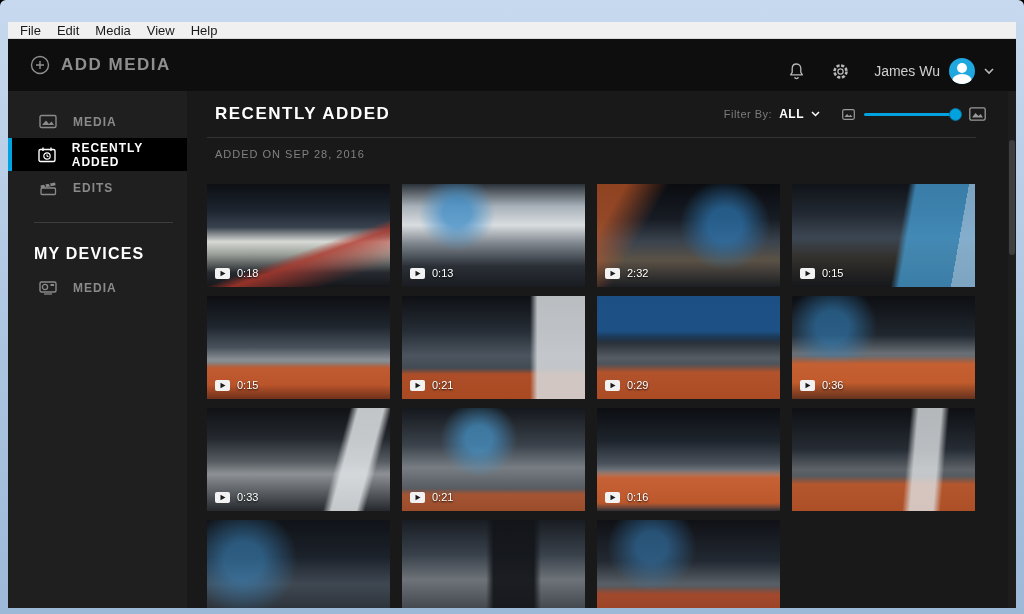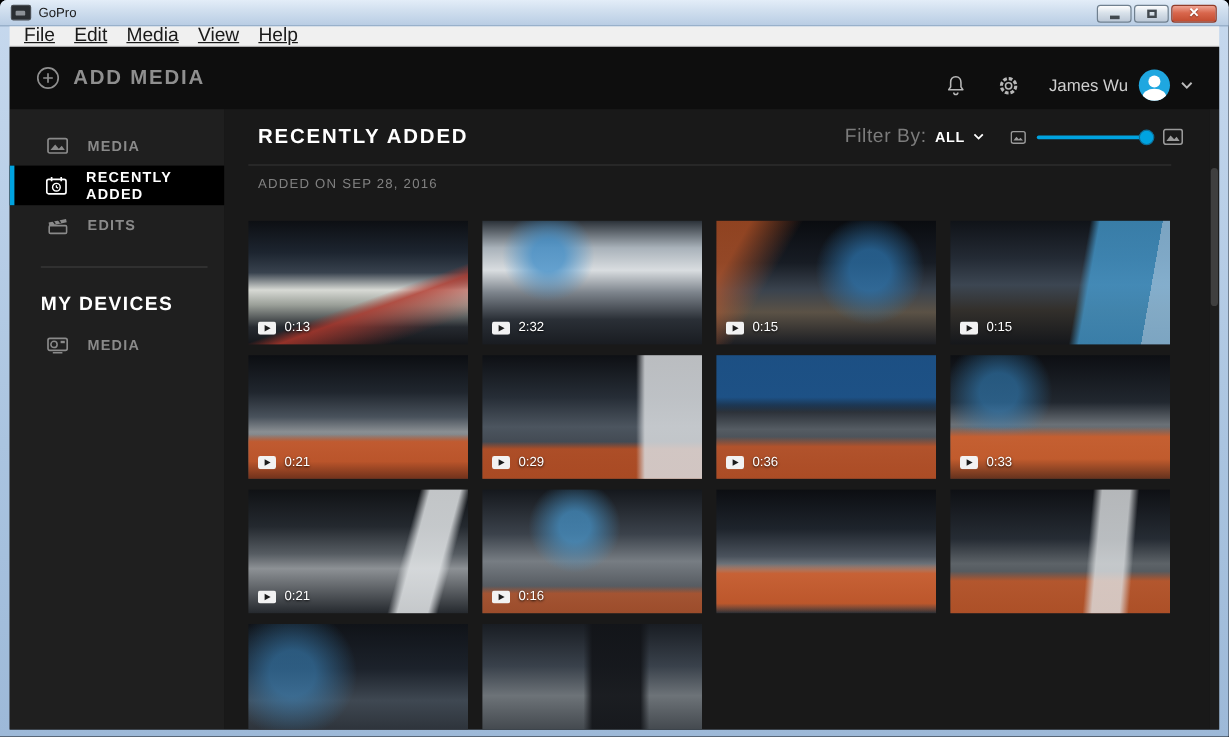--- a/index.html
+++ b/index.html
@@ -25,21 +25,21 @@
     display:flex; align-items:center; justify-content:center; }
   .wbtn .min-glyph { width:8px; height:3px; background:#42494f; margin-top:6px; }
   .wbtn .max-glyph { width:8px; height:7px; border:2px solid #42494f; }
   .wbtn.close { width:38px; border-color:#903c2a;
     background:linear-gradient(180deg,#efa493 0%,#d8664c 45%,#c34c30 100%); }
   .wbtn .close-glyph { color:#fff; font-size:11px; font-weight:bold; line-height:1; text-shadow:0 1px 1px #7d2b1a; }
 
   
   .menubar { position:absolute; top:22px; left:8px; right:8px; height:17px; background:#f0f0f0;
     display:flex; align-items:center; padding-left:4px; border-bottom:1px solid #d8d8d8; }
-  .menu-item { font-size:16px; color:#1a1a1a; padding:1px 8px; cursor:default;text-decoration:underline; }
+  .menu-item { font-size:13px; color:#1a1a1a; padding:1px 8px; cursor:default; }
 
   
   .app { position:absolute; top:39px; left:8px; right:8px; bottom:6px; background:#161616; overflow:hidden; }
 
   .toolbar { position:absolute; top:0; left:0; right:0; height:52px; background:#0e0e0e;
     display:flex; align-items:center; justify-content:space-between; padding:0 22px; }
   .add-media { display:flex; align-items:center; gap:11px; color:#8f8f8f; font-size:17px;
     letter-spacing:1.5px; font-weight:bold; cursor:pointer; }
   .toolbar-right { display:flex; align-items:center; gap:24px;margin-top:12px; }
   .icon-btn { width:20px; height:20px; display:flex; align-items:center; justify-content:center; cursor:pointer; }
@@ -61,21 +61,21 @@
   .side-item .sicon { width:20px; display:flex; justify-content:center; }
   .side-divider { height:1px; background:#3c3c3c; margin:18px 14px 0 26px; }
   .devices-header { margin:22px 0 8px 26px; color:#fff; font-size:16px; font-weight:bold; letter-spacing:1.2px; }
 
   .content { position:absolute; top:0; left:179px; right:8px; bottom:0; background:#191919; overflow:hidden; }
   .content-header { position:absolute; top:0; left:0; right:0; height:46px;
     display:flex; align-items:center; justify-content:space-between; padding:0 22px 0 28px; }
   .page-title { color:#fff; font-size:17px; font-weight:bold; letter-spacing:1.5px; }
   .header-right { display:flex; align-items:center; gap:22px; }
   .filter-group { display:flex; align-items:center; gap:7px; cursor:pointer; }
-  .filter-label { color:#7c7c7c; font-size:16px; letter-spacing:0.5px; }
+  .filter-label { color:#7c7c7c; font-size:11px; letter-spacing:0.5px; }
   .filter-value { color:#fff; font-size:12px; font-weight:bold; letter-spacing:0.5px; }
   .slider-group { display:flex; align-items:center; gap:9px; }
   .slider-track { position:relative; width:96px; height:3px; background:#00a3e0; border-radius:2px; cursor:pointer; }
   .slider-knob { position:absolute; top:-5px; left:85px; width:13px; height:13px; border-radius:50%;
     background:#00a3e0; border:1px solid #0c6f99; }
   .content-divider { position:absolute; top:46px; left:20px; right:32px; height:1px; background:#333; }
   .group-label { position:absolute; top:57px; left:28px; color:#818181; font-size:11px; letter-spacing:1px; }
 
   .grid { position:absolute; top:93px; left:20px; display:grid;
     grid-template-columns:repeat(4,183px); grid-auto-rows:103px; gap:9px 12px; }
@@ -104,35 +104,20 @@
   .scrollbar { position:absolute; top:0; right:0; bottom:0; width:8px; background:#1d1d1d; }
   .scroll-thumb { position:absolute; top:49px; left:1px; width:6px; height:115px; background:#3f3f3f; border-radius:3px; cursor:pointer; }
 
   svg { display:block; }
 </style>
 </head>
 <body>
 
 <div class="window">
 
-  <div class="titlebar">
-    <div class="app-icon"></div>
-    <span class="title-text">GoPro</span>
-    <div class="win-btns">
-      <div class="wbtn">
-          <span class="min-glyph"></span>
-        </div>
-      <div class="wbtn">
-          <span class="max-glyph"></span>
-        </div>
-      <div class="wbtn close">
-          <span class="close-glyph">✕</span>
-        </div>
-    </div>
-  </div>
 
   <div class="menubar">
     <span class="menu-item">File</span>
     <span class="menu-item">Edit</span>
     <span class="menu-item">Media</span>
     <span class="menu-item">View</span>
     <span class="menu-item">Help</span>
   </div>
 
   <div class="app">
@@ -248,20 +233,29 @@
         <div class="group-label">ADDED ON SEP 28, 2016</div>
 
         <div class="grid">
 
           <div class="cell">
               <div class="badge">
                 <svg width="15" height="11" viewBox="0 0 15 11">
                   <rect x="0" y="0" width="15" height="11" rx="2" fill="#f2f2f2"></rect>
                   <path d="M5.5 2.8 L10.5 5.5 L5.5 8.2 Z" fill="#1b1b1b"></path>
                 </svg>
+                <span>0:18</span>
+              </div>
+            </div>
+          <div class="cell">
+              <div class="badge">
+                <svg width="15" height="11" viewBox="0 0 15 11">
+                  <rect x="0" y="0" width="15" height="11" rx="2" fill="#f2f2f2"></rect>
+                  <path d="M5.5 2.8 L10.5 5.5 L5.5 8.2 Z" fill="#1b1b1b"></path>
+                </svg>
                 <span>0:13</span>
               </div>
             </div>
           <div class="cell">
               <div class="badge">
                 <svg width="15" height="11" viewBox="0 0 15 11">
                   <rect x="0" y="0" width="15" height="11" rx="2" fill="#f2f2f2"></rect>
                   <path d="M5.5 2.8 L10.5 5.5 L5.5 8.2 Z" fill="#1b1b1b"></path>
                 </svg>
                 <span>2:32</span>

